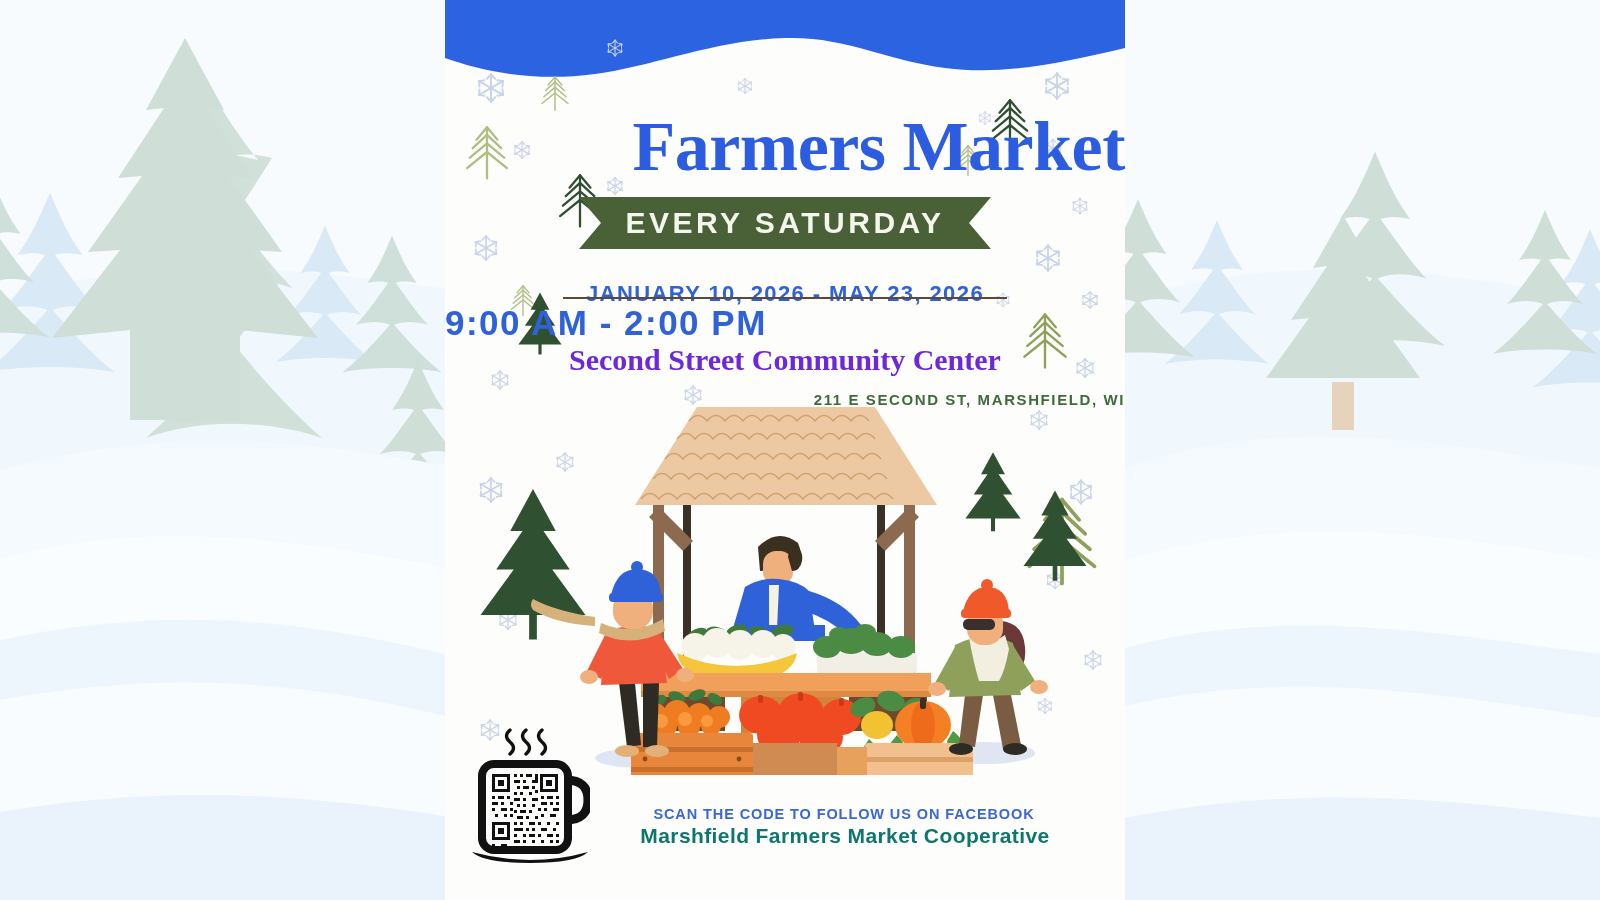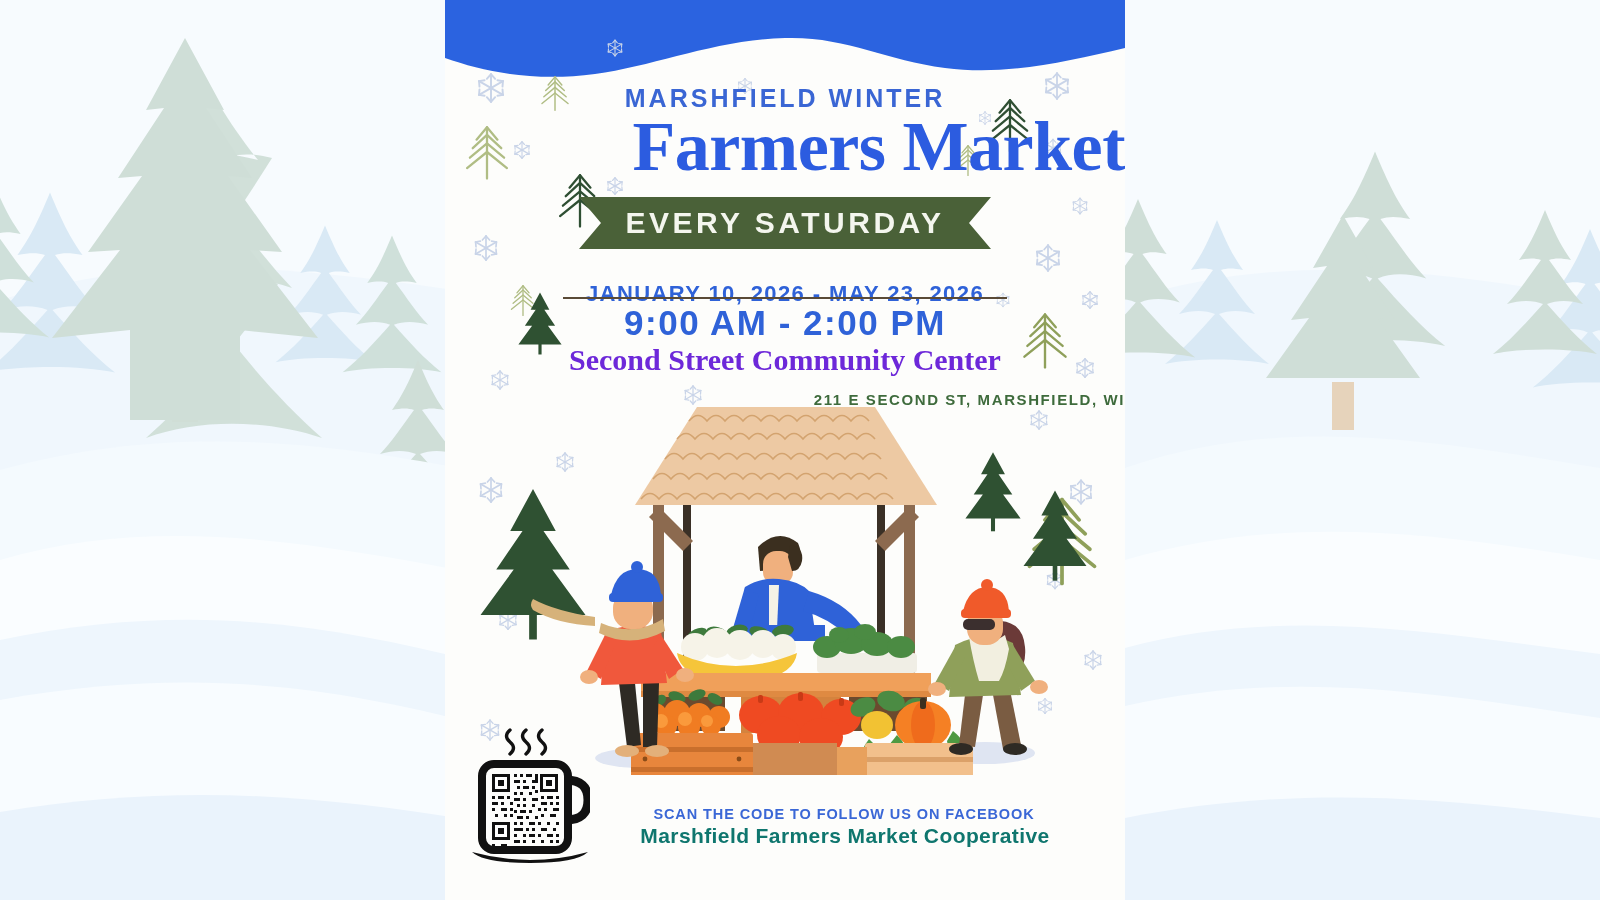--- a/index.html
+++ b/index.html
@@ -70,21 +70,21 @@
     letter-spacing:1.4px;
     color:#2f62d8;
     margin-top:16px;
   }
   .rule {
     position:absolute; top:297px; left:118px; width:444px; height:2px;
     background:#5a4a36;
   }
   .hours {
     position:absolute; top:303px; left:0; width:680px;
-    text-align:center;
+    text-align:left;
     font-family:"Liberation Sans", sans-serif;
     font-weight:bold; font-size:35px;
     letter-spacing:1.5px;
     color:#2f62d8;
   }
   .venue {
     position:absolute; top:343px; left:0; width:680px;
     text-align:center;
     font-family:"Liberation Serif", serif;
     font-weight:bold; font-size:30px;
@@ -293,21 +293,20 @@
 
     <g fill="#2f5132">
       <use href="#tree-solid" transform="translate(95,330) scale(0.72)"></use>
       <use href="#tree-solid" transform="translate(88,580) scale(1.75)"></use>
       <use href="#tree-solid" transform="translate(548,500) scale(0.92)"></use>
       <use href="#tree-solid" transform="translate(610,545) scale(1.05)"></use>
     </g>
   </svg>
 
   <div class="content">
-    <div class="kicker">MARSHFIELD WINTER</div>
     <div class="title">Farmers Market</div>
 
     <div class="ribbon-wrap">
       <svg class="ribbon-bg" viewBox="0 0 412 52" xmlns="http://www.w3.org/2000/svg">
         <path d="M0,0 L412,0 L390,26 L412,52 L0,52 L22,26 Z" fill="#4a6138"></path>
       </svg>
       <div class="ribbon-text">EVERY SATURDAY</div>
     </div>
 
     <div class="dates">JANUARY 10, 2026 - MAY 23, 2026</div>

